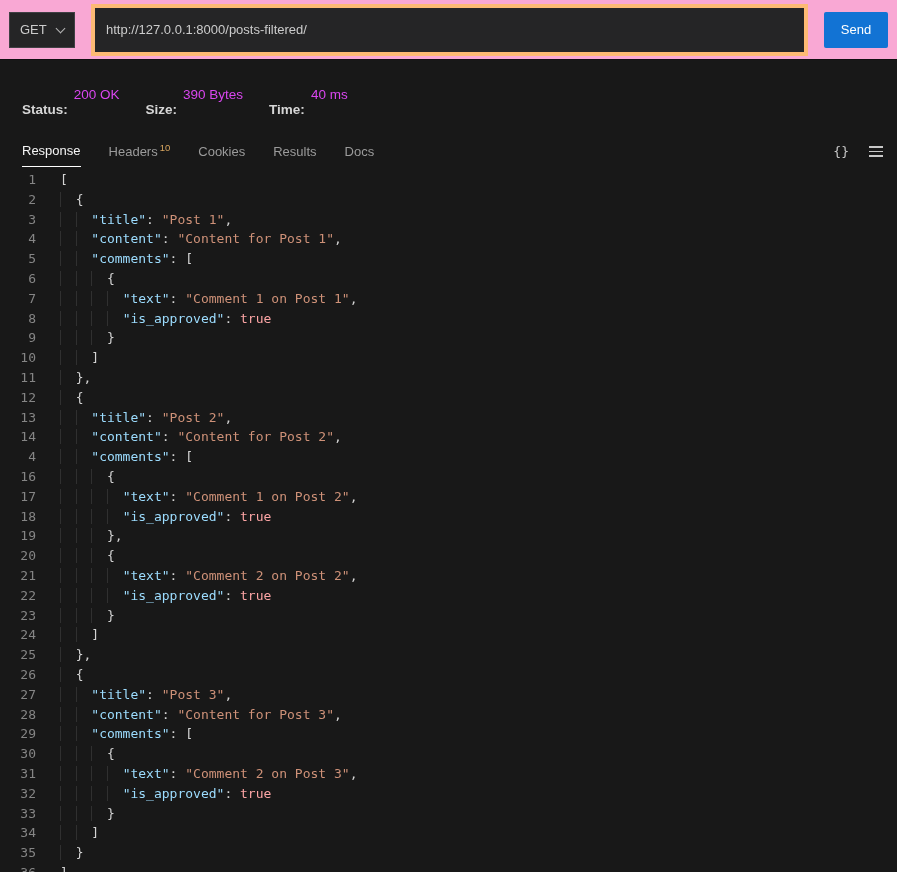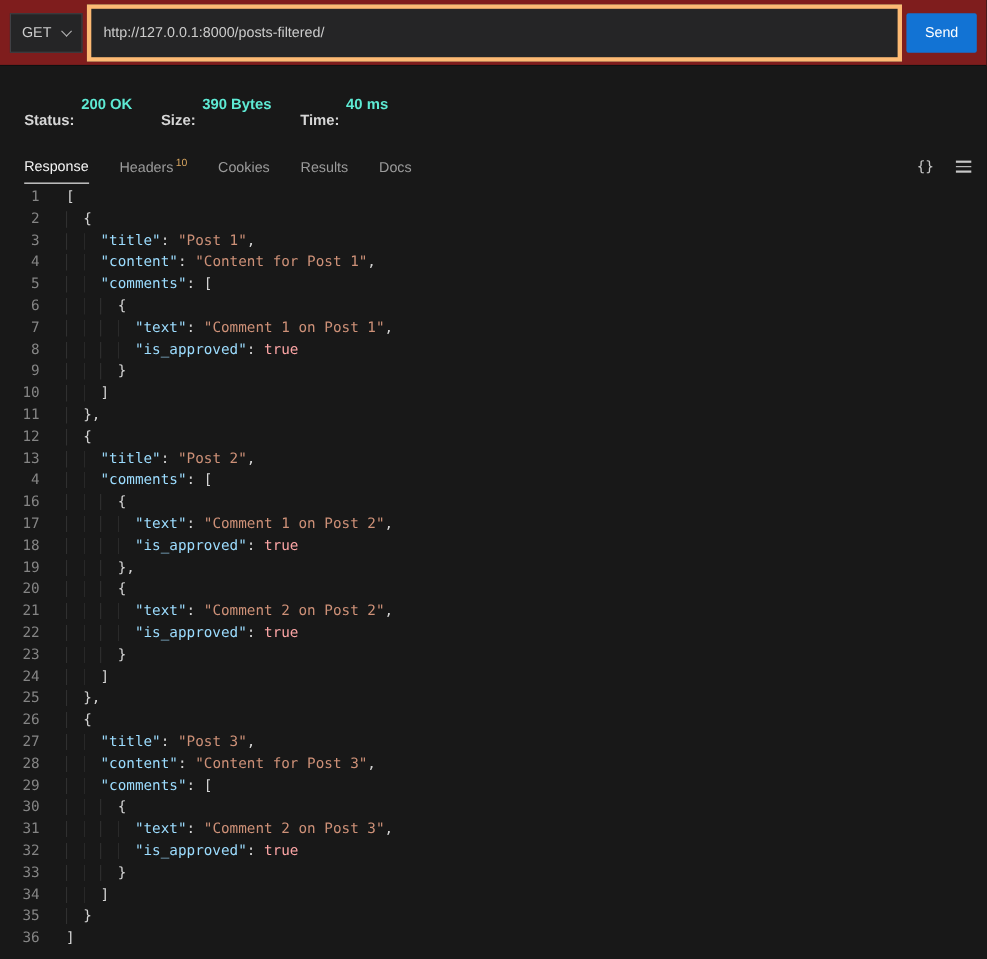--- a/index.html
+++ b/index.html
@@ -5,23 +5,23 @@
   * { margin:0; padding:0; box-sizing:border-box; }
   html,body {
     width:897px; height:872px;
     background:#181818;
     font-family:"Liberation Sans",sans-serif;
     color:#cccccc;
     overflow:hidden;
   }
   
   .request-bar {
-    height:60px; background:#7f1d1d;
+    height:60px; background:#f9a8d4;
     display:flex; align-items:center;
-    padding:0 9px; gap:4px;
+    padding:0 9px; gap:16px;
     border-bottom:1px solid #101010;
   }
   .method-select {
     width:66px; height:36px; background:#252526;
     border:1px solid #404044;
     display:flex; align-items:center; justify-content:space-between;
     padding:0 10px; font-size:13px; color:#cccccc; cursor:pointer;
     flex:0 0 auto;
   }
   .chevron {
@@ -38,21 +38,21 @@
   .send-button {
     width:64px; height:36px; flex:0 0 auto;
     background:#1273d4; border:none; border-radius:2px;
     color:#ffffff; font-size:13px; cursor:pointer;
     font-family:"Liberation Sans",sans-serif;
   }
   
   .status-bar { display:flex; gap:26px; padding:27px 22px 0; font-size:13.5px; }
   .status-item { display:flex; gap:6px; }
   .status-label { color:#d6d6d6; font-weight:600;margin-top:15px; }
-  .status-value { color:#5eead4; font-weight:700;text-align:right; }
+  .status-value { color:#d946ef; font-weight:400;text-align:right; }
   
   .tabs-row { display:flex; align-items:flex-end; padding:0 14px 0 22px; margin-top:18px; height:32px; }
   .tabs-list { display:flex; align-items:flex-end; }
   .tab { font-size:13px; color:#9b9b9b; margin-right:28px; padding-bottom:8px; cursor:pointer; }
   .tab.active { color:#f5f5f5; border-bottom:1px solid #ffffff; }
   .tab-badge { color:#d7a55f; font-size:9.5px; position:relative; top:-5px; margin-left:2px; }
   .panel-actions { margin-left:auto; display:flex; align-items:center; gap:20px; padding-bottom:8px; }
   .braces-icon { font-family:"DejaVu Sans Mono",monospace; font-size:13px; color:#c8c8c8; cursor:pointer; }
   .menu-icon { display:flex; flex-direction:column; gap:3px; cursor:pointer; }
   .menu-icon span { display:block; width:14px; height:1.5px; background:#c8c8c8; }
@@ -164,20 +164,24 @@
     </div>
     <div class="code-line">
       <span class="line-number">12</span>
       <span class="line-content"><span class="indent">  </span><span class="tok-punct">{</span></span>
     </div>
     <div class="code-line">
       <span class="line-number">13</span>
       <span class="line-content"><span class="indent">  </span><span class="indent">  </span><span class="tok-key">"title"</span><span class="tok-punct">:</span><span class="tok-punct"> </span><span class="tok-str">"Post 2"</span><span class="tok-punct">,</span></span>
     </div>
     <div class="code-line">
+      <span class="line-number">14</span>
+      <span class="line-content"><span class="indent">  </span><span class="indent">  </span><span class="tok-key">"content"</span><span class="tok-punct">:</span><span class="tok-punct"> </span><span class="tok-str">"Content for Post 2"</span><span class="tok-punct">,</span></span>
+    </div>
+    <div class="code-line">
       <span class="line-number">4</span>
       <span class="line-content"><span class="indent">  </span><span class="indent">  </span><span class="tok-key">"comments"</span><span class="tok-punct">:</span><span class="tok-punct"> [</span></span>
     </div>
     <div class="code-line">
       <span class="line-number">16</span>
       <span class="line-content"><span class="indent">  </span><span class="indent">  </span><span class="indent">  </span><span class="tok-punct">{</span></span>
     </div>
     <div class="code-line">
       <span class="line-number">17</span>
       <span class="line-content"><span class="indent">  </span><span class="indent">  </span><span class="indent">  </span><span class="indent">  </span><span class="tok-key">"text"</span><span class="tok-punct">:</span><span class="tok-punct"> </span><span class="tok-str">"Comment 1 on Post 2"</span><span class="tok-punct">,</span></span>

